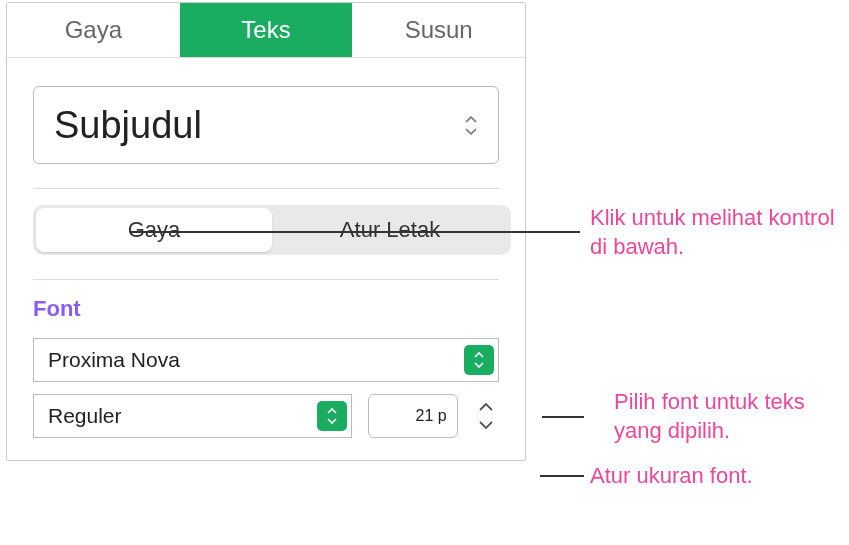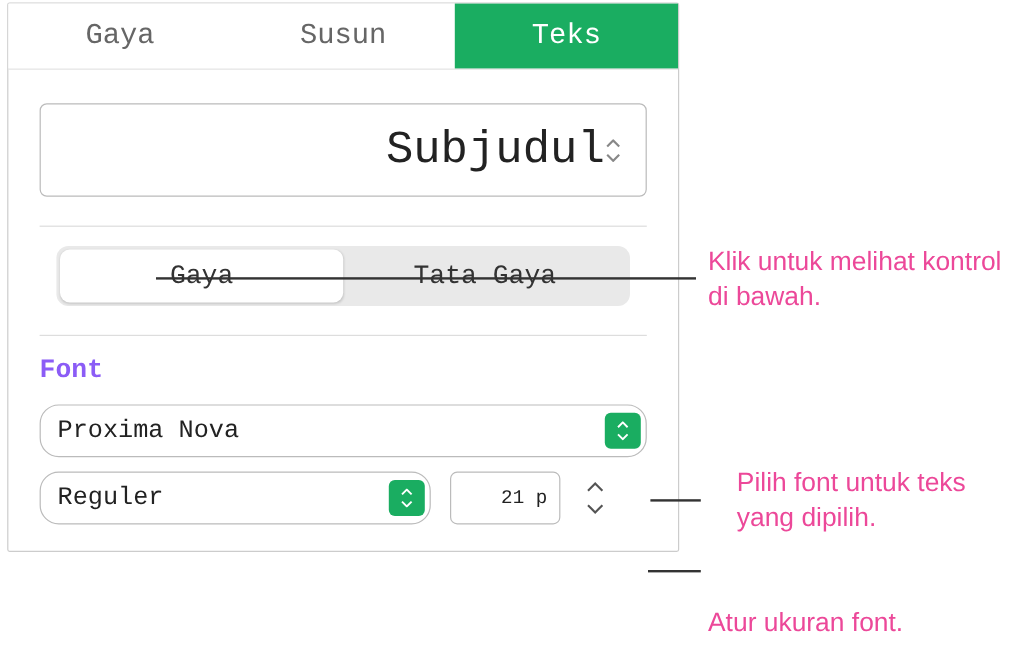--- a/index.html
+++ b/index.html
@@ -7,25 +7,24 @@
       font-family: -apple-system, BlinkMacSystemFont, "Helvetica Neue", Arial, sans-serif;
       background: #fff;
       width: 849px;
       height: 545px;
       position: relative;
     }
     .panel {
       position: absolute;
       left: 6px;
       top: 2px;
-      width: 560px;
+      width: 520px;
       border: 1px solid #ccc;
       border-radius: 2px;
       background: #fff;
-      font-family: Liberation Mono, monospace;
     }
     .tabs {
       display: flex;
       height: 54px;
     }
     .tab {
       flex: 1;
       display: flex;
       align-items: center;
       justify-content: center;
@@ -43,22 +42,22 @@
       padding: 0 26px 22px 26px;
       border-top: 1px solid #ddd;
     }
     .style-dropdown {
       margin-top: 28px;
       border: 1px solid #bbb;
       border-radius: 6px;
       height: 78px;
       display: flex;
       align-items: center;
-      justify-content: flex-end;
-      padding: 0 20px 0 1px;
+      justify-content: space-between;
+      padding: 0 20px 0 20px;
       cursor: pointer;
       background: #fff;
     }
     .style-dropdown-label {
       font-size: 38px;
       font-weight: 400;
       color: #222;
     }
     .chevrons {
       display: flex;
@@ -97,21 +96,21 @@
     }
     .section-label {
       font-size: 22px;
       color: #8b5cf6;
       font-weight: 600;
       margin-bottom: 16px;
     }
     .font-row { margin-bottom: 12px; }
     .popup {
       border: 1px solid #bbb;
-      border-radius: 16px;
+      border-radius: 0;
       height: 44px;
       display: flex;
       align-items: center;
       padding-left: 14px;
       padding-right: 4px;
       background: #fff;
       cursor: pointer;
       font-size: 21px;
       color: #222;
       position: relative;
@@ -176,42 +175,42 @@
       background: #333;
       height: 1.5px;
     }
   </style>
 </head>
 <body>
 
 <div class="panel">
   <div class="tabs">
     <div class="tab">Gaya</div>
+    <div class="tab active">Teks</div>
     <div class="tab">Susun</div>
-    <div class="tab active">Teks</div>
   </div>
   <div class="panel-body">
 
     <div class="style-dropdown">
       <span class="style-dropdown-label">Subjudul</span>
       <span class="chevrons">
         <svg width="14" height="8" viewBox="0 0 14 8">
             <path d="M2 6 L7 1 L12 6" stroke="#888" stroke-width="1.8" fill="none"></path>
           </svg>
         <svg width="14" height="8" viewBox="0 0 14 8">
             <path d="M2 2 L7 7 L12 2" stroke="#888" stroke-width="1.8" fill="none"></path>
           </svg>
       </span>
     </div>
 
     <hr class="divider">
 
     <div class="segmented">
       <div class="segment active">Gaya</div>
-      <div class="segment">Tata Gaya</div>
+      <div class="segment">Atur Letak</div>
     </div>
 
     <hr class="divider">
 
     <div class="section-label">Font</div>
 
     <div class="font-row">
       <div class="popup">
         <span class="popup-label">Proxima Nova</span>
         <span class="popup-arrows">
@@ -256,13 +255,13 @@
 
   </div>
 </div>
 
 <div class="callout-line" style="left:130px; top:231px; width:450px;"></div>
 <div class="callout-line" style="left:542px; top:416px; width:42px;"></div>
 <div class="callout-line" style="left:540px; top:475px; width:44px;"></div>
 
 <div class="callout" style="left:590px; top:204px;">Klik untuk melihat kontrol di bawah.</div>
 <div class="callout" style="left:590px; top:388px;margin-left:24px;">Pilih font untuk teks yang dipilih.</div>
-<div class="callout" style="left:590px; top:462px;margin-top:43px;">Atur ukuran font.</div>
+<div class="callout" style="left:590px; top:462px;">Atur ukuran font.</div>
 
 </body></html>

